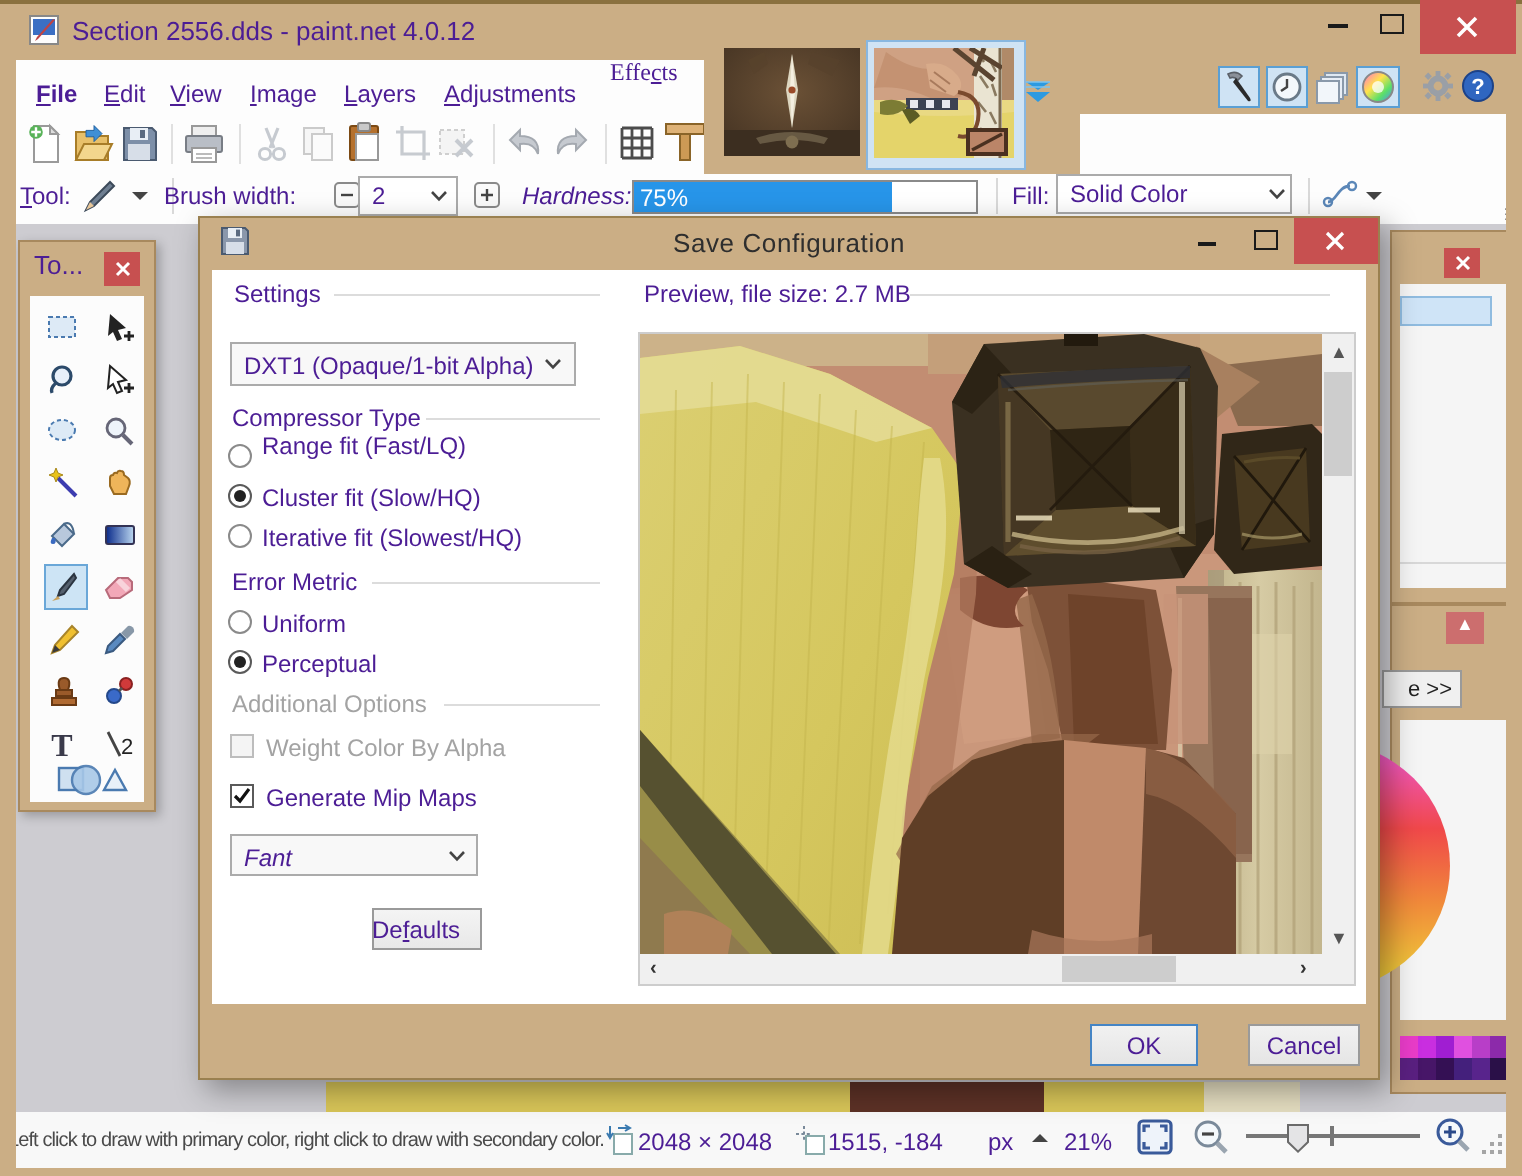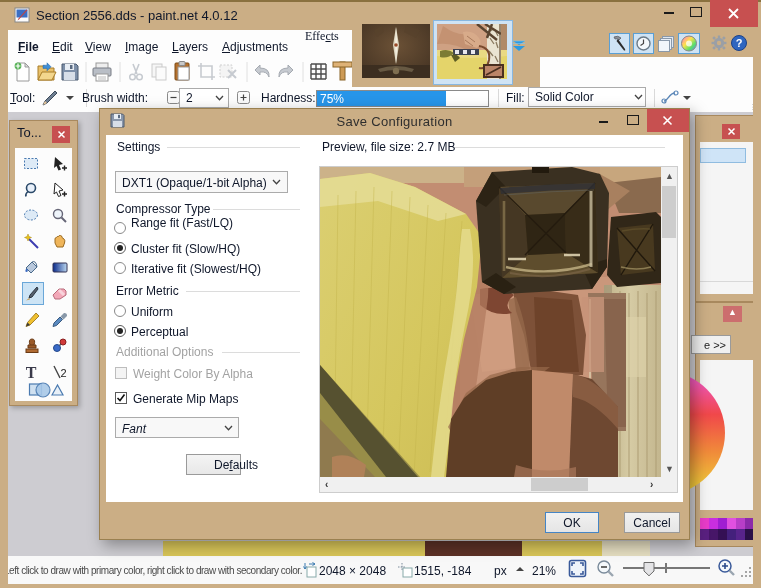--- a/index.html
+++ b/index.html
@@ -1,19 +1,19 @@
 <!DOCTYPE html>
 <html><head>
 <meta charset="utf-8">
 <style>
   html,body{margin:0;padding:0;}
   body{width:761px;height:588px;overflow:hidden;position:relative;
        font-family:"Liberation Sans",sans-serif;background:#cbae85;}
   .abs{position:absolute;}
-  .txt{color:#0f172a;font-size:12px;line-height:1;}
+  .txt{color:#4c1d95;font-size:12px;line-height:1;}
   .sep{position:absolute;width:1px;background:#d9d9d9;}
   .combo{position:absolute;background:#fff;border:1px solid #ababab;box-sizing:border-box;}
 </style>
 </head>
 <body>
 
 <div class="abs" style="left:0;top:0;width:761px;height:30px;background:#cbae85;"></div>
 <div class="abs" style="left:0;top:0;width:761px;height:2px;background:#8a713f;"></div>
 
 <svg class="abs" style="left:14px;top:7px" width="16" height="16" viewBox="0 0 16 16">
@@ -142,21 +142,21 @@
 </svg>
 <div class="combo" style="left:179px;top:88px;width:50px;height:20px;"></div>
 <div class="abs txt" style="left:186px;top:92px;">2</div>
 <svg class="abs" style="left:215px;top:95px" width="9" height="6" viewBox="0 0 9 6">
     <path d="M1 1 L4.5 4.7 L8 1" stroke="#444" stroke-width="1.3" fill="none"></path>
   </svg>
 <svg class="abs" style="left:237px;top:91px;" width="13" height="13" viewBox="0 0 13 13">
   <rect x="0.5" y="0.5" width="12" height="12" rx="2" fill="#fafafa" stroke="#8a8a8a"></rect>
     <path d="M3.5 6.5 h6 M6.5 3.5 v6" stroke="#444" stroke-width="1.2"></path>
 </svg>
-<div class="abs txt" style="left:261px;top:92px;">Hardness:</div>
+<div class="abs txt" style="left:261px;top:92px;font-style:italic;">Hardness:</div>
 <div class="abs" style="left:316px;top:90px;width:173px;height:17px;background:#fff;border:1px solid #8a8a8a;box-sizing:border-box;"></div>
 <div class="abs" style="left:317px;top:91px;width:129px;height:15px;background:#2795e9;"></div>
 <div class="abs" style="left:320px;top:93px;color:#fff;font-size:12px;line-height:1;">75%</div>
 <div class="sep" style="left:498px;top:89px;height:18px;"></div>
 <div class="abs txt" style="left:506px;top:92px;">Fill:</div>
 <div class="combo" style="left:528px;top:87px;width:118px;height:20px;"></div>
 <div class="abs txt" style="left:535px;top:91px;">Solid Color</div>
 <svg class="abs" style="left:634px;top:94px" width="9" height="6" viewBox="0 0 9 6">
     <path d="M1 1 L4.5 4.7 L8 1" stroke="#444" stroke-width="1.3" fill="none"></path>
   </svg>
@@ -510,21 +510,21 @@
 <svg class="abs" style="left:116px;top:393px" width="10" height="10" viewBox="0 0 10 10">
     <path d="M1.5 5 L4 7.5 L8.5 1.5" stroke="#111" stroke-width="1.6" fill="none"></path>
   </svg>
 <div class="abs txt" style="left:133px;top:393px;">Generate Mip Maps</div>
 <div class="combo" style="left:115px;top:417px;width:124px;height:21px;background:#f8f8f8;"></div>
 <div class="abs txt" style="left:122px;top:423px;font-style:italic;">Fant</div>
 <svg class="abs" style="left:224px;top:425px" width="9" height="6" viewBox="0 0 9 6">
     <path d="M1 1 L4.5 4.7 L8 1" stroke="#444" stroke-width="1.3" fill="none"></path>
   </svg>
 <div class="abs" style="left:186px;top:454px;width:55px;height:21px;background:linear-gradient(#f4f4f4,#e8e8e8);border:1px solid #9a9a9a;box-sizing:border-box;"></div>
-<div class="abs txt" style="left:186px;top:459px;width:44px;text-align:left;margin-left:28px;">De<u>f</u>aults</div>
+<div class="abs txt" style="left:186px;top:459px;width:44px;text-align:left;">De<u>f</u>aults</div>
 
 <div class="abs txt" style="left:322px;top:141px;">Preview, file size: 2.7 MB</div>
 <div class="abs" style="left:455px;top:147px;width:210px;height:1px;background:#dcdcdc;"></div>
 
 <svg class="abs" style="left:320px;top:167px;" width="341" height="310" viewBox="0 0 341 310">
   <defs>
     <linearGradient id="pvy" x1="0" y1="0" x2="1" y2="1">
       <stop offset="0" stop-color="#dbcf72"></stop>
         <stop offset="0.6" stop-color="#d5c75e"></stop>
         <stop offset="1" stop-color="#cdbd55"></stop>

